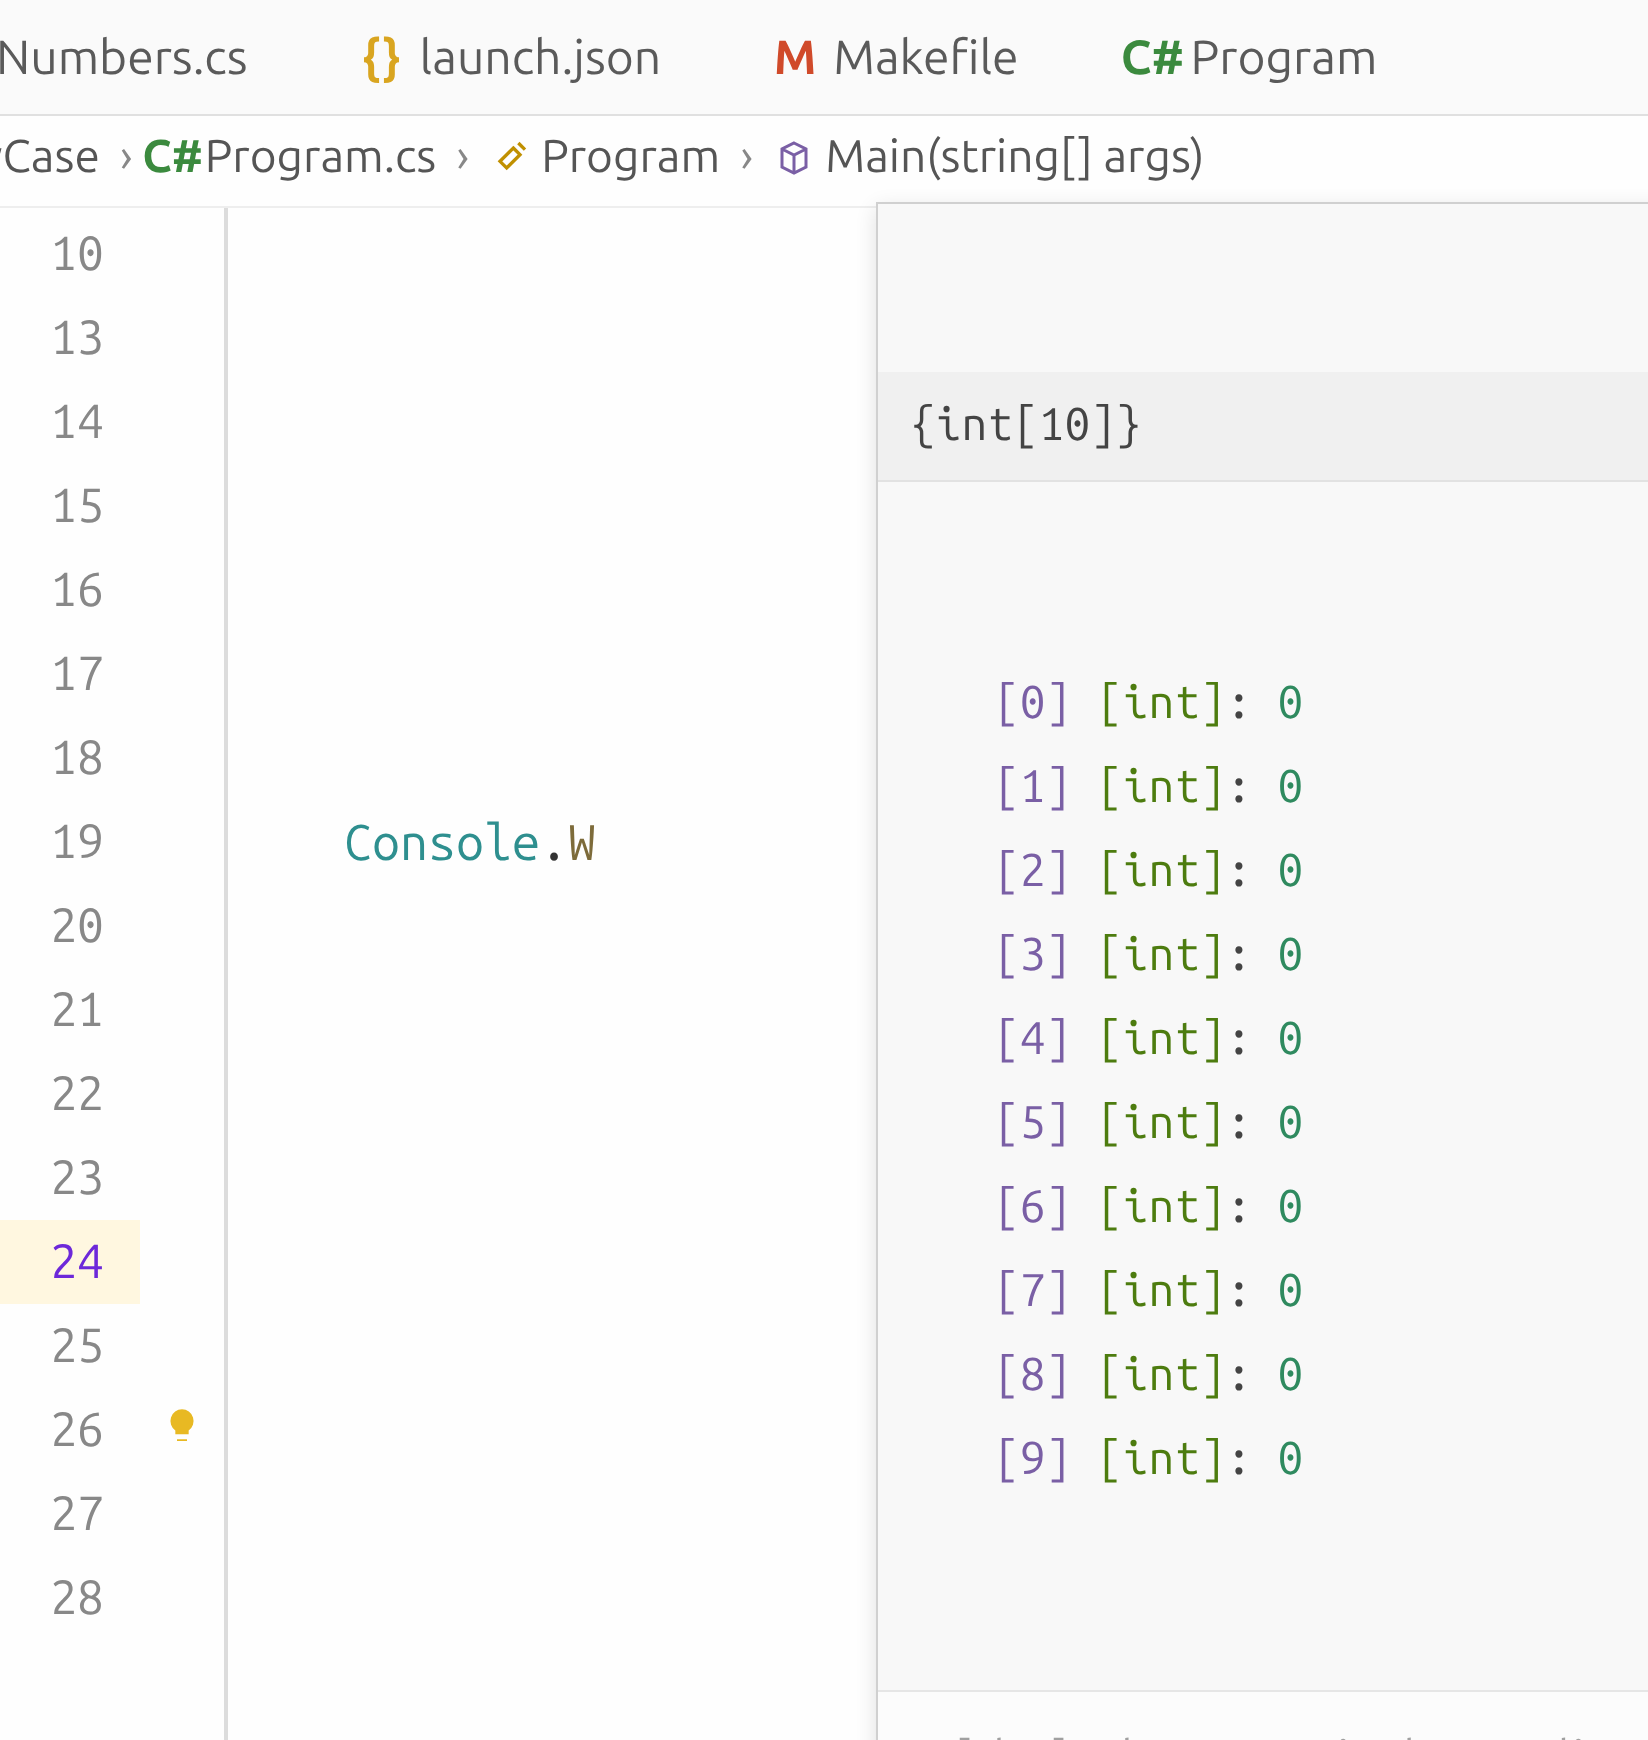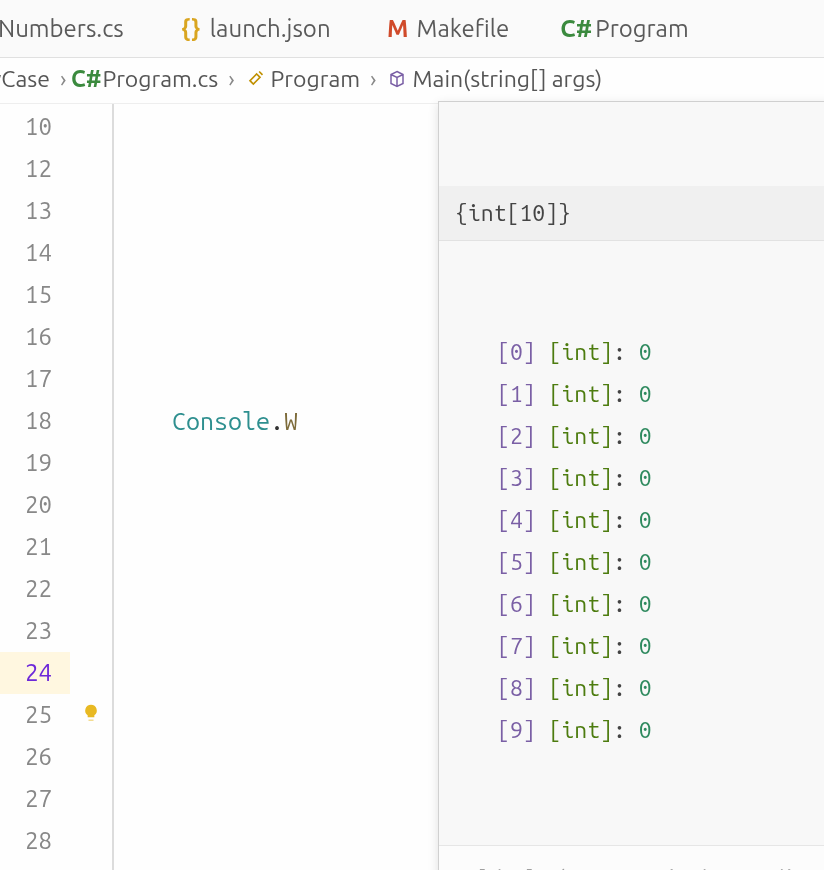--- a/index.html
+++ b/index.html
@@ -184,21 +184,20 @@
           <path d="M12 2l8 4v12l-8 4-8-4V6l8-4z M4 6l8 4 8-4 M12 22V10"></path>
         </svg>
     </span>
     <span>Main(string[] args)</span>
   </span>
 </div>
 
 <div class="editor">
   <div class="gutter" id="gutter">
       <div class="ln">10</div>
-      <div class="ln">12</div>
       <div class="ln">13</div>
       <div class="ln">14</div>
       <div class="ln">15</div>
       <div class="ln">16</div>
       <div class="ln">17</div>
       <div class="ln">18</div>
       <div class="ln">19</div>
       <div class="ln">20</div>
       <div class="ln">21</div>
       <div class="ln">22</div>

